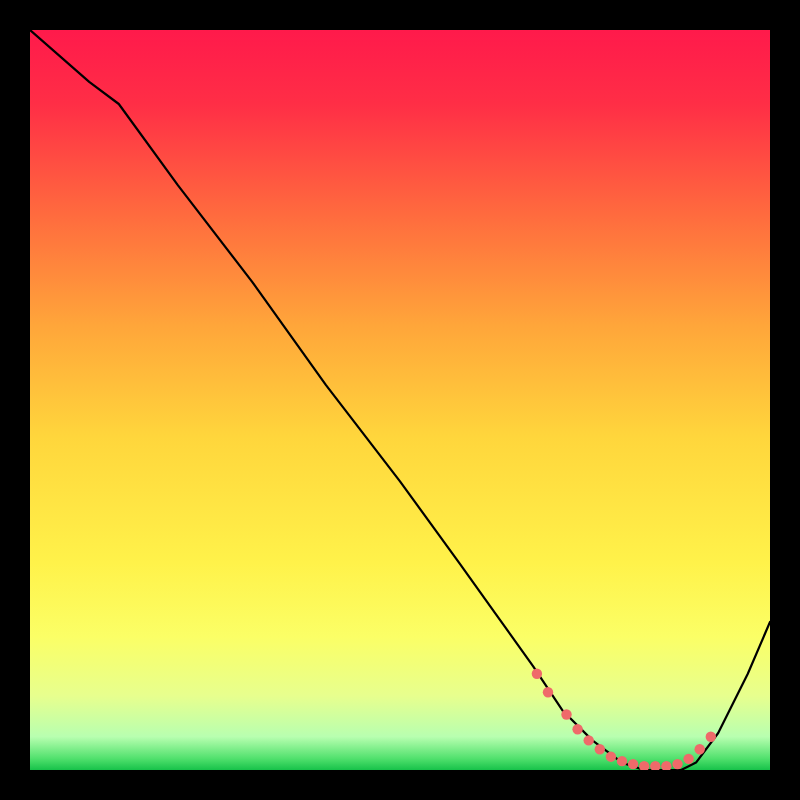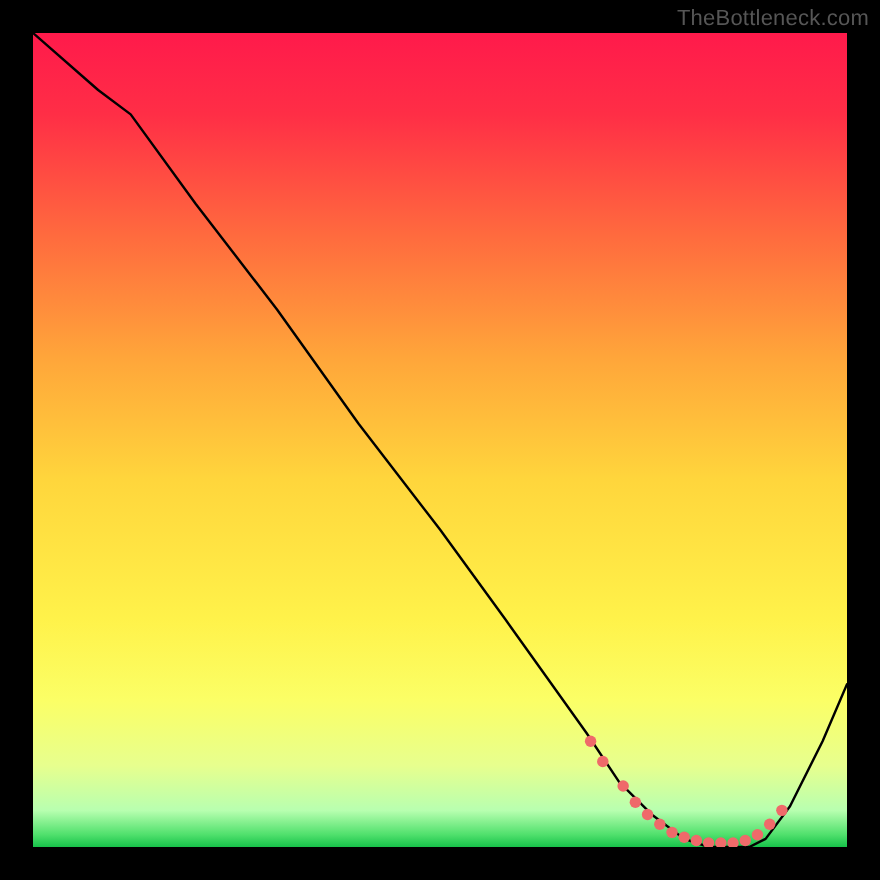--- a/index.html
+++ b/index.html
@@ -50,21 +50,20 @@
   }
   .dot {
     fill: #ef6a6a;
   }
 </style>
 </head>
 <body>
 
 <div class="frame">
 
-  <div class="watermark">TheBottleneck.com</div>
 
   <div class="plot-area">
 
     <svg class="gradient-layer" viewBox="0 0 740 740" preserveAspectRatio="none">
       <defs>
         <linearGradient id="bg-grad" x1="0" y1="0" x2="0" y2="1">
             <stop offset="0.00%" stop-color="#ff1a4b"></stop>
             <stop offset="10.00%" stop-color="#ff2e46"></stop>
             <stop offset="25.00%" stop-color="#ff6b3e"></stop>
             <stop offset="40.00%" stop-color="#ffa63a"></stop>

